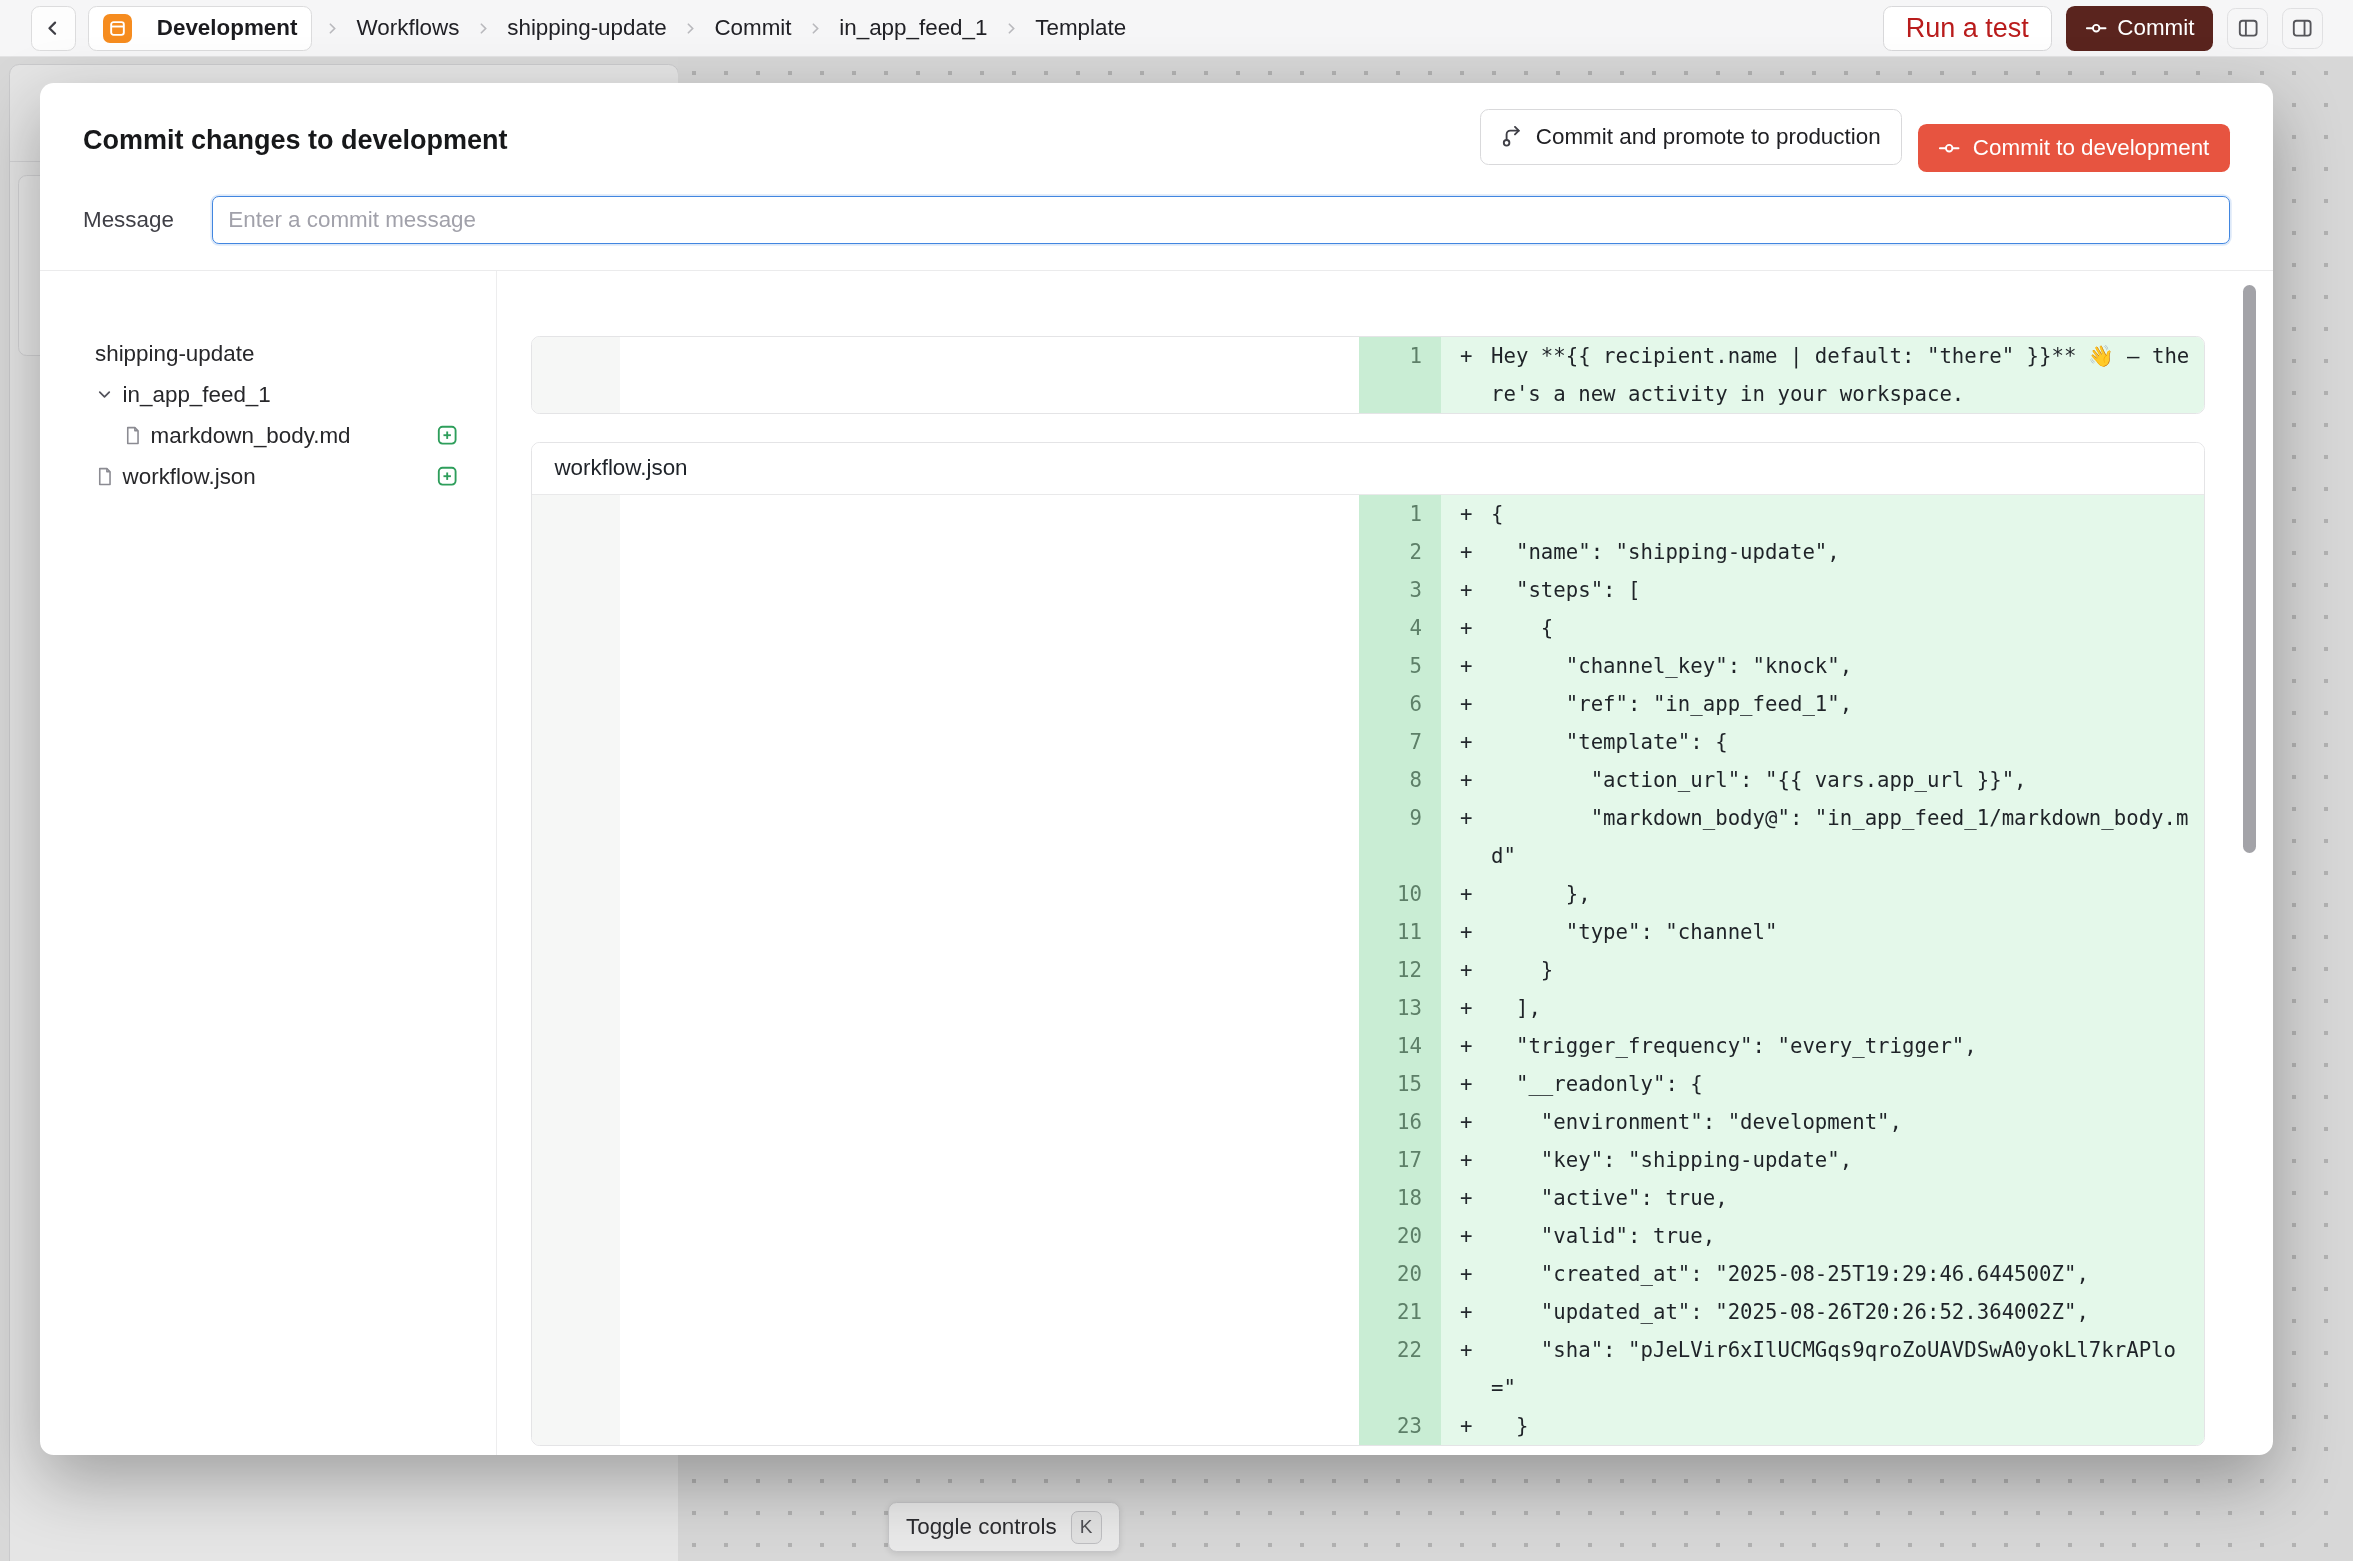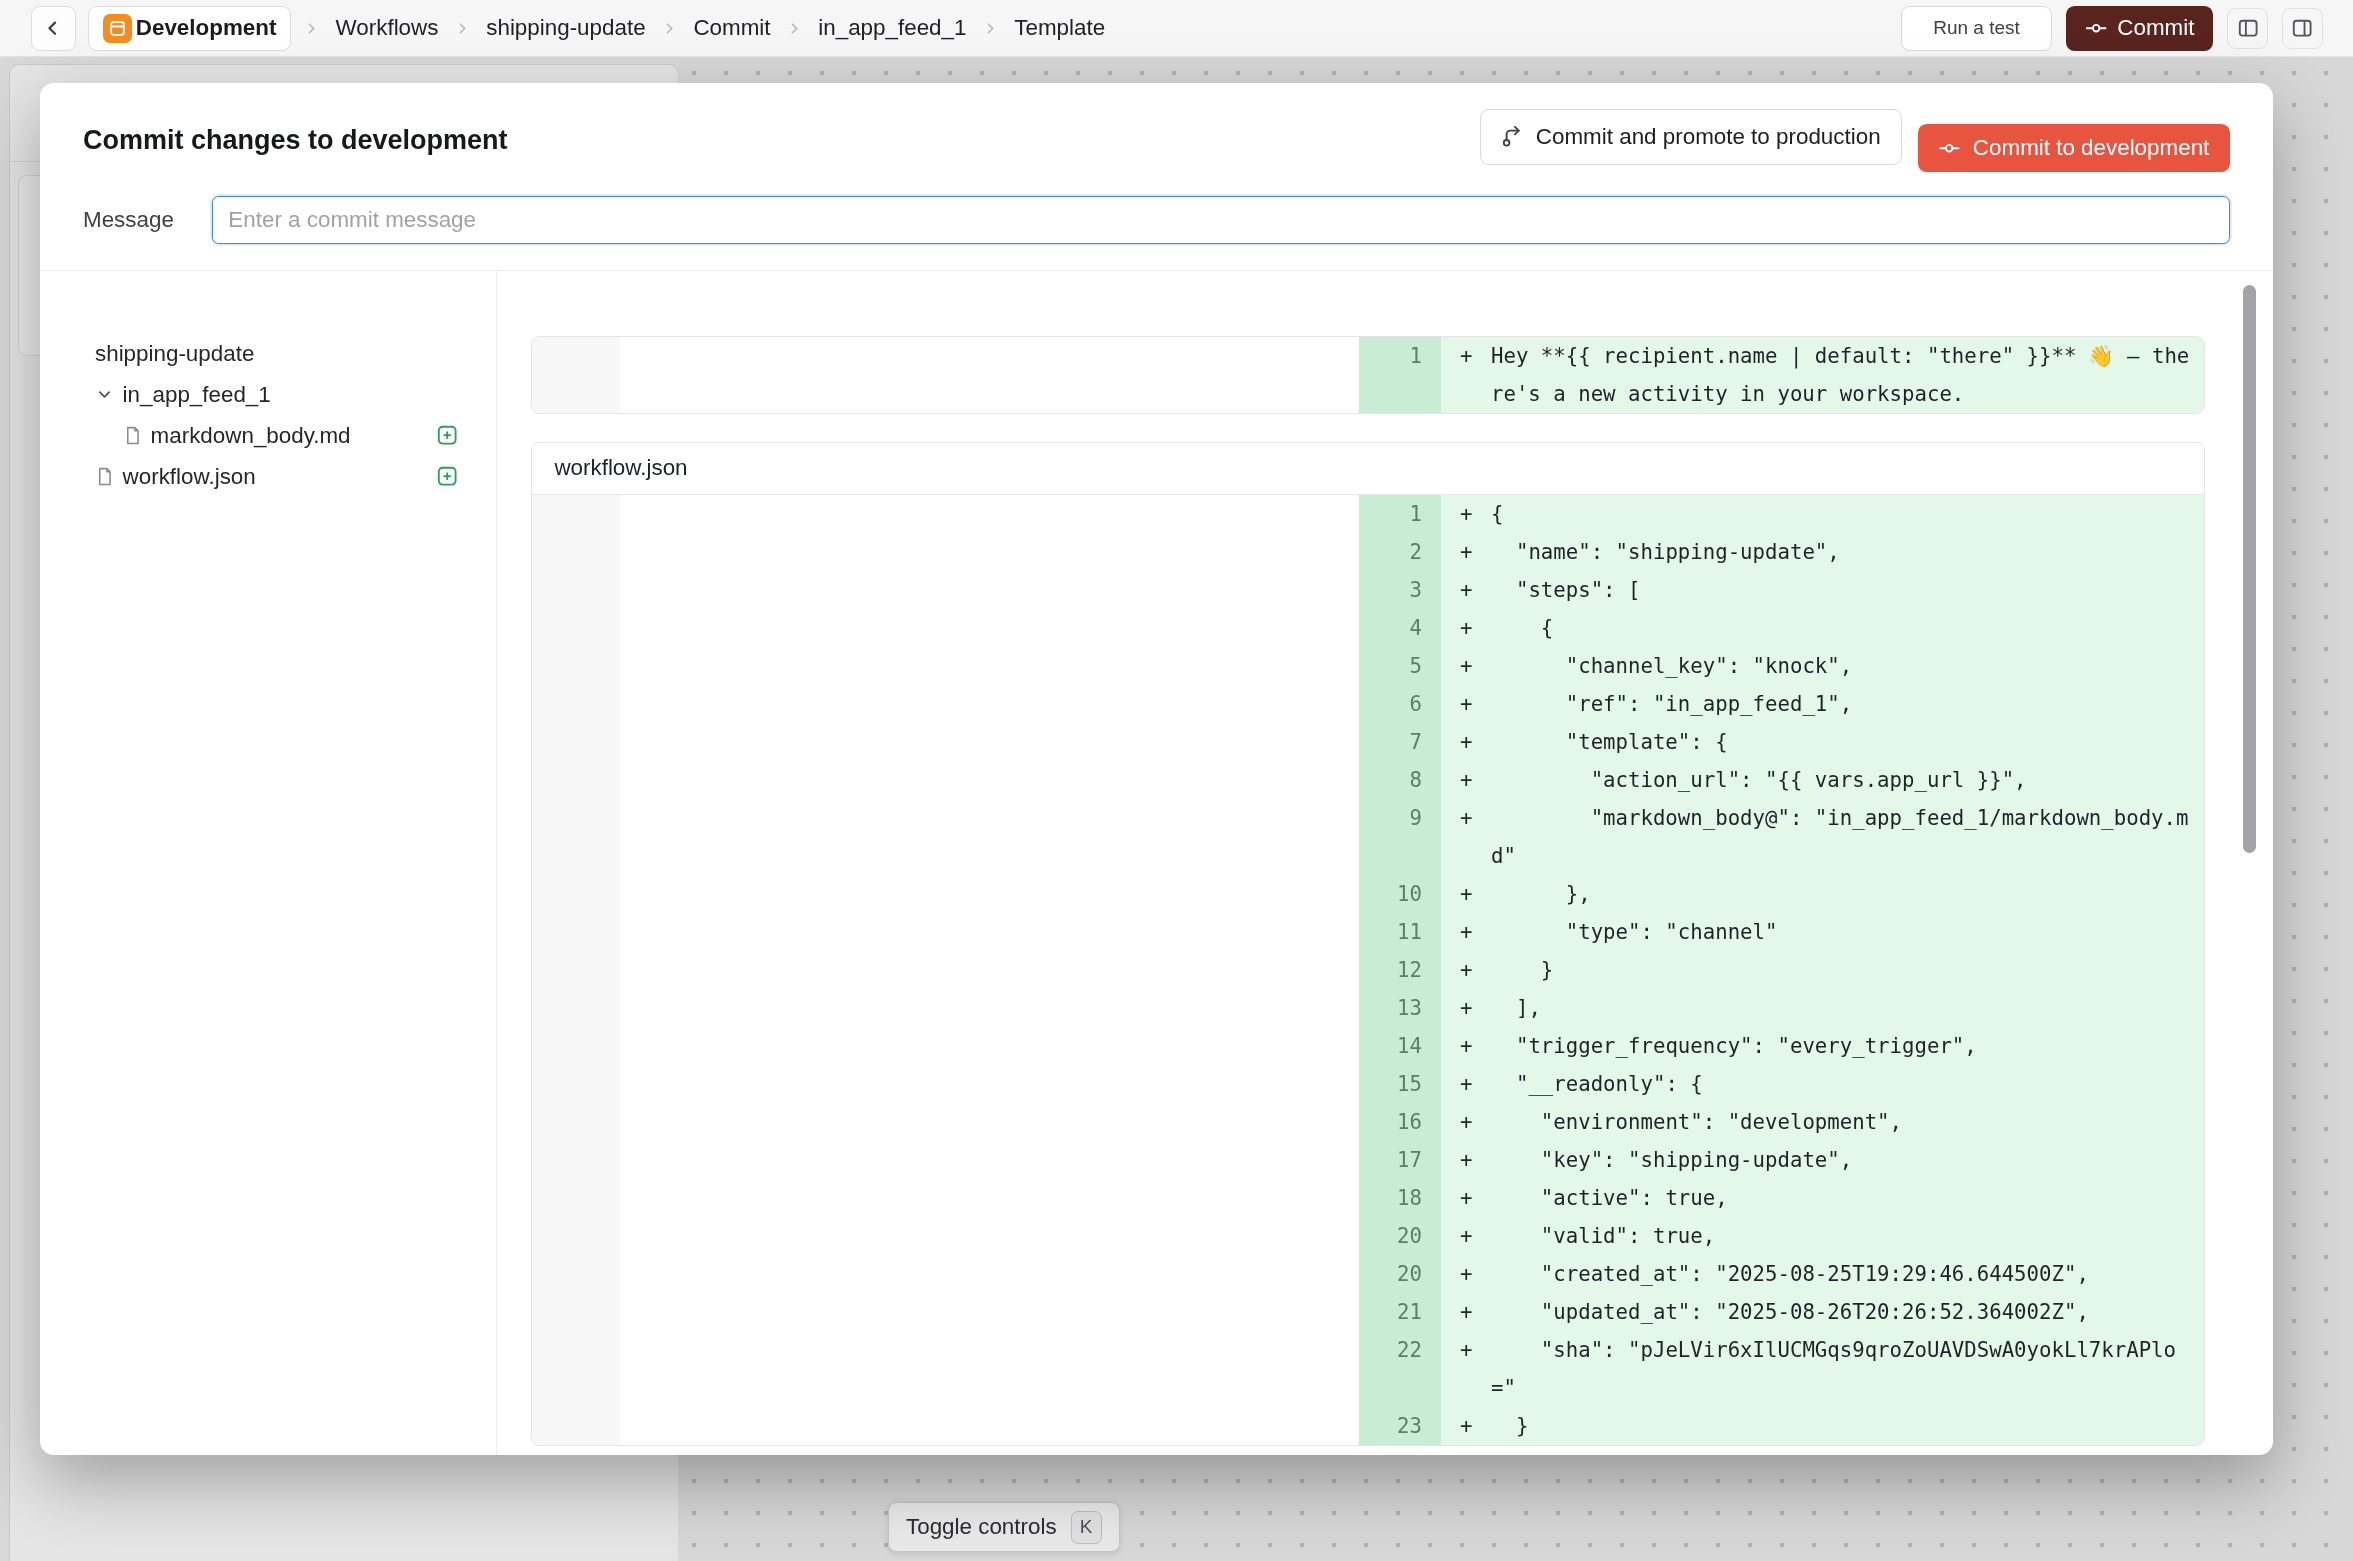--- a/index.html
+++ b/index.html
@@ -5,28 +5,28 @@
   * { margin:0; padding:0; box-sizing:border-box; }
   html,body { width:2354px; height:1562px; overflow:hidden; }
   body { position:relative; font-family:"Liberation Sans", sans-serif; background:#ffffff; }
   button { font-family:"Liberation Sans", sans-serif; cursor:pointer; }
 
   
   .topbar { position:absolute; top:0; left:0; right:0; height:57px; background:#f6f6f7;
             border-bottom:0.9px solid #e3e3e4; display:flex; align-items:center; padding:0 31px; gap:12px; z-index:1; }
   .back-btn { width:45px; height:45px; border:0.9px solid #dcdcdd; border-radius:8.6px; background:#fdfdfd;
               display:flex; align-items:center; justify-content:center; }
-  .env-pill { display:flex; align-items:center; gap:4px; border:0.9px solid #dcdcdd; border-radius:8.6px;
+  .env-pill { display:flex; align-items:center; gap:25px; border:0.9px solid #dcdcdd; border-radius:8.6px;
               background:#fff; height:45px; padding:0 13.8px; font-size:22.4px; font-weight:700; color:#1b1b1f; }
   .env-icon { width:29px; height:29px; border-radius:6.9px; background:#f68c1f; display:flex; align-items:center; justify-content:center; }
   .sep { display:flex; align-items:center; color:#b9b9bd; }
   .crumb { font-size:22.4px; color:#212126; background:none; border:none; padding:0 3.4px; }
   .topbar-right { margin-left:auto; display:flex; align-items:center; gap:13.8px; }
-  .btn-outline { height:45px; padding:0 31px; border:0.9px solid #d8d8da; border-radius:8.6px; background:#fff;
-                 font-size:19px; color:#404040; display:flex; align-items:center; gap:10.3px; }
+  .btn-outline { height:45px; padding:0 22px; border:0.9px solid #d8d8da; border-radius:8.6px; background:#fff;
+                 font-size:27px; color:#b91c1c; display:flex; align-items:center; gap:10.3px; }
   .btn-commit-dark { height:45px; padding:0 19px; border-radius:8.6px; background:#5a241e; color:#fff;
                      font-size:22.4px; display:flex; align-items:center; gap:10.3px; border:none; }
   .icon-btn { width:41px; height:41px; border:0.9px solid #e0e0e2; border-radius:8.6px; background:transparent;
               display:flex; align-items:center; justify-content:center; color:#55555a; }
 
   
   .bg { position:absolute; left:0; right:0; top:57px; bottom:0; background:#ececec; }
   .bg-canvas { position:absolute; left:678px; top:0; right:0; bottom:0; background-color:#ebebeb;
                background-image:radial-gradient(#c2c2c2 2.2px, transparent 2.2px); background-size:32px 32px; }
   .bg-left { position:absolute; left:8.6px; top:6.9px; width:670px; bottom:-17px; background:#fbfbfb;

